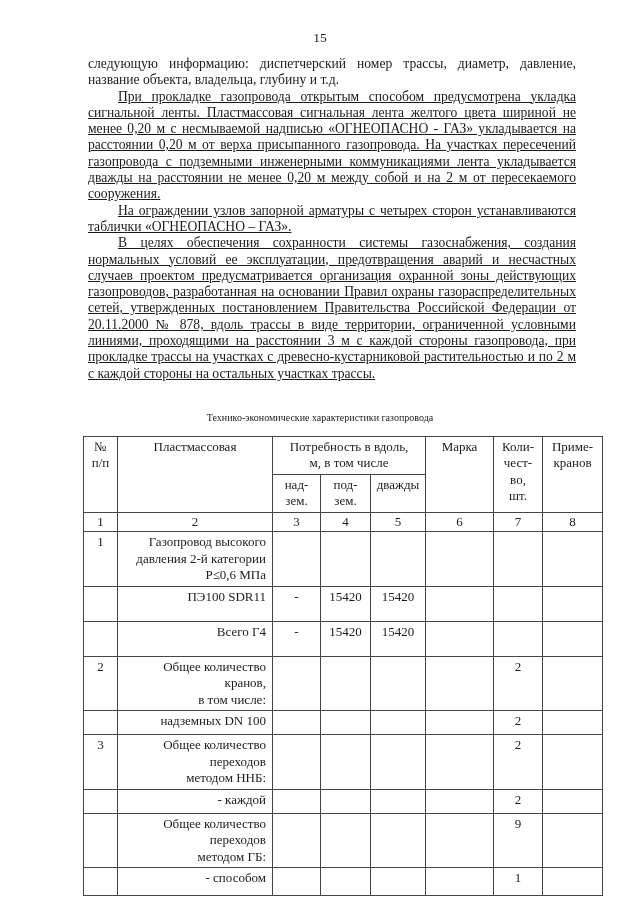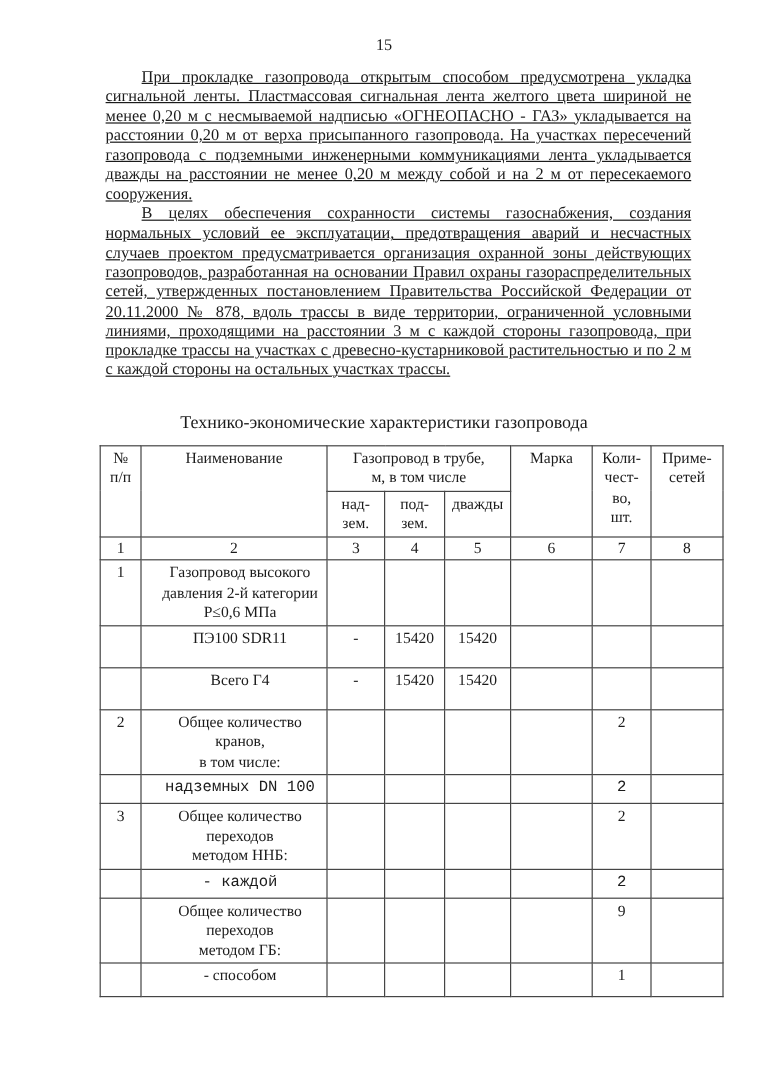--- a/index.html
+++ b/index.html
@@ -24,21 +24,21 @@
     font-size: 13.6px;
     line-height: 16.3px;
     text-align: justify;
   }
   .content p { margin: 0; }
   .content p.indent { text-indent: 30px; text-decoration: underline; }
 
   .table-title {
     margin: 28px 0 0 0;
     text-align: center;
-    font-size: 15px;
+    font-size: 10px;
     line-height: 16px;
   }
 
   .table-wrap { margin: 10px 0 0 83px; }
   table.char-table {
     border-collapse: collapse;
     table-layout: fixed;
     width: 519px;
     font-size: 13px;
     line-height: 16.5px;
@@ -46,38 +46,40 @@
   table.char-table th, table.char-table td {
     border: 1px solid #454545;
     vertical-align: top;
     padding: 2px 3px;
     text-align: center;
     font-weight: normal;
     white-space: pre-line;
     overflow: hidden;
   }
   table.char-table td.name {
-    text-align: center;
+    text-align: right;
     padding-left: 16px;
     padding-right: 6px;
   }
   tr.nums td { height: 16px; padding-top: 1px; padding-bottom: 1px; }
   tr.r-pad td { height: 30px; }      
-  tr.r-one td { height: 19px; font-family: Liberation Mono, monospace; }      
+  tr.r-one td { height: 19px; }      
   tr.r-last td { height: 23px; }
 </style>
 </head>
 <body>
 
 <div class="page">
 
   <div class="page-number">15</div>
 
   <div class="content">
+    <p>следующую информацию: диспетчерский номер трассы, диаметр, давление, название объекта, владельца, глубину и т.д.</p>
     <p class="indent">При прокладке газопровода открытым способом предусмотрена укладка сигнальной ленты. Пластмассовая сигнальная лента желтого цвета шириной не менее 0,20 м с несмываемой надписью «ОГНЕОПАСНО - ГАЗ» укладывается на расстоянии 0,20 м от верха присыпанного газопровода. На участках пересечений газопровода с подземными инженерными коммуникациями лента укладывается дважды на расстоянии не менее 0,20 м между собой и на 2 м от пересекаемого сооружения.</p>
+    <p class="indent">На ограждении узлов запорной арматуры с четырех сторон устанавливаются таблички «ОГНЕОПАСНО – ГАЗ».</p>
     <p class="indent">В целях обеспечения сохранности системы газоснабжения, создания нормальных условий ее эксплуатации, предотвращения аварий и несчастных случаев проектом предусматривается организация охранной зоны действующих газопроводов, разработанная на основании Правил охраны газораспределительных сетей, утвержденных постановлением Правительства Российской Федерации от 20.11.2000 № 878, вдоль трассы в виде территории, ограниченной условными линиями, проходящими на расстоянии 3 м с каждой стороны газопровода, при прокладке трассы на участках с древесно-кустарниковой растительностью и по 2 м с каждой стороны на остальных участках трассы.</p>
   </div>
 
   <div class="table-title">Технико-экономические характеристики газопровода</div>
 
   <div class="table-wrap">
     <table class="char-table">
       <colgroup>
         <col style="width:34px">
           <col style="width:155px">
@@ -85,30 +87,30 @@
           <col style="width:50px">
         <col style="width:55px">
           <col style="width:68px">
           <col style="width:49px">
           <col style="width:60px">
       </colgroup>
       <thead>
         <tr>
           <th rowspan="2">№
 п/п</th>
-          <th rowspan="2">Наименование</th>
-          <th colspan="3">Газопровод в трубе,
+          <th rowspan="2">Пластмассовая</th>
+          <th colspan="3">Потребность в вдоль,
 м, в том числе</th>
           <th rowspan="2">Марка</th>
           <th rowspan="2">Коли-
 чест-
 во,
 шт.</th>
           <th rowspan="2">Приме-
-сетей</th>
+кранов</th>
         </tr>
         <tr>
           <th>над-
 зем.</th>
           <th>под-
 зем.</th>
           <th>дважды</th>
         </tr>
         <tr class="nums">
           <td>1</td>

